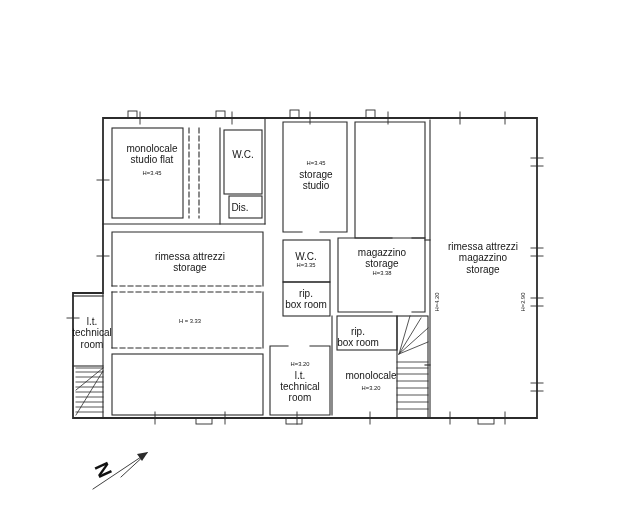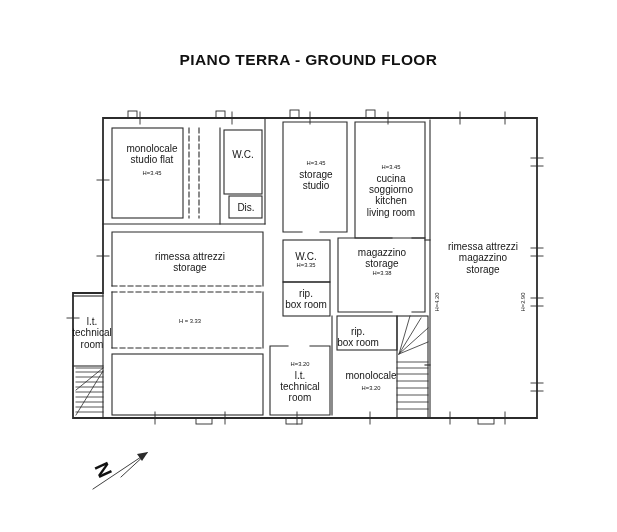--- a/index.html
+++ b/index.html
@@ -30,21 +30,20 @@
     position:absolute;left:103px;top:470px;color:#111;
     font-weight:bold;font-size:20px;
     transform:translate(-50%,-50%) rotate(65deg);pointer-events:none;
   }
 </style>
 </head>
 <body>
 
 <div class="canvas">
 
-  <div class="title">PIANO TERRA - GROUND FLOOR</div>
 
   <svg class="plan" width="617" height="532" viewBox="0 0 617 532" fill="none" stroke="#2b2b2b" stroke-width="1.1" stroke-linecap="square">
 
     <g stroke-width="1.8">
       <path d="M103,118 H537 V418 H73 V293 H103 Z"></path>
     </g>
 
     <g>
       <rect x="112" y="128" width="71" height="90"></rect>
       <line x1="220" y1="128" x2="220" y2="224"></line>
@@ -166,37 +165,30 @@
   <div class="lbl" style="left:152px;top:160px">
     <span class="ln">monolocale</span>
     <span class="ln">studio flat</span>
     <span class="h post">H=3.45</span>
   </div>
 
   <div class="lbl" style="left:243px;top:155px">
     <span class="ln">W.C.</span>
   </div>
 
-  <div class="lbl" style="left:246px;top:208px">
+  <div class="lbl" style="left:240px;top:208px">
     <span class="ln">Dis.</span>
   </div>
 
   <div class="lbl" style="left:316px;top:176px">
     <span class="h pre">H=3.45</span>
     <span class="ln">storage</span>
     <span class="ln">studio</span>
   </div>
 
-  <div class="lbl" style="left:391px;top:191px">
-    <span class="h pre">H=3.45</span>
-    <span class="ln">cucina</span>
-    <span class="ln">soggiorno</span>
-    <span class="ln">kitchen</span>
-    <span class="ln">living room</span>
-  </div>
 
   <div class="lbl" style="left:190px;top:262px">
     <span class="ln">rimessa attrezzi</span>
     <span class="ln">storage</span>
   </div>
 
   <div class="lbl" style="left:306px;top:260px">
     <span class="ln">W.C.</span>
     <span class="h tight">H=3.35</span>
   </div>

